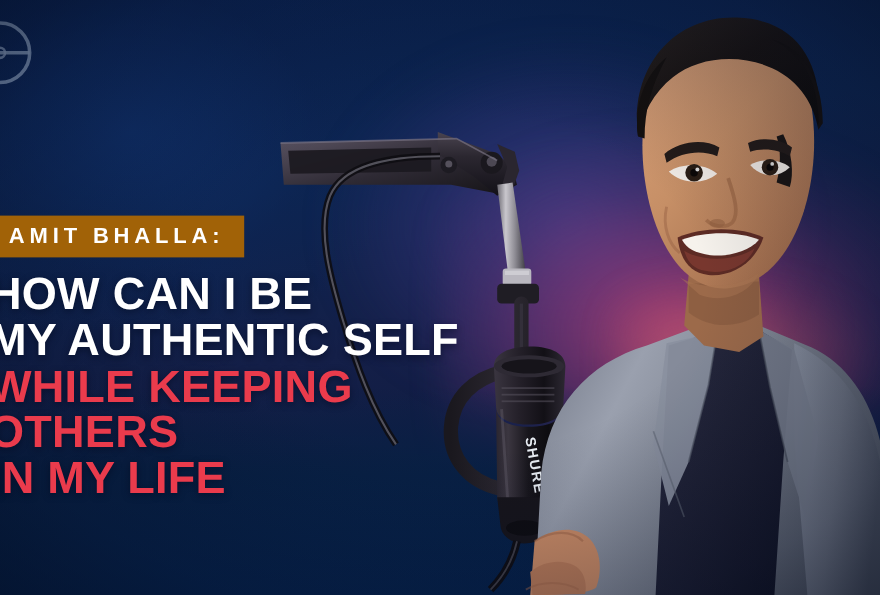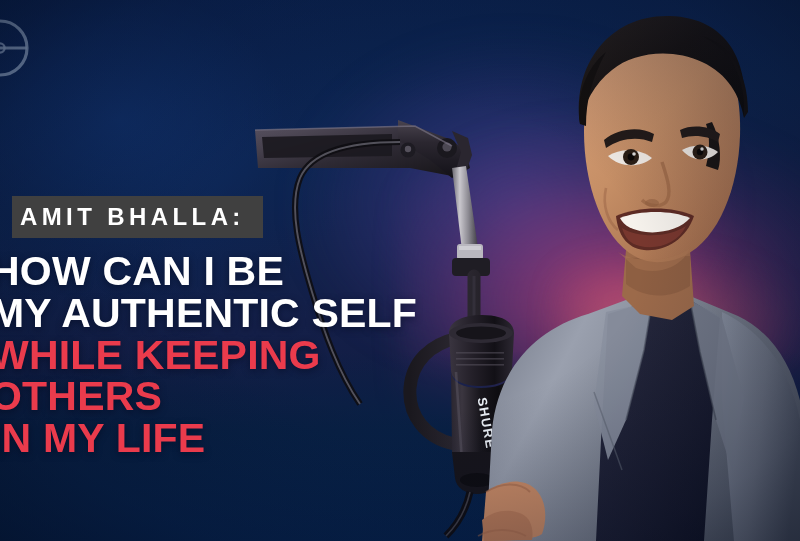--- a/index.html
+++ b/index.html
@@ -45,24 +45,24 @@
   .rig{position:absolute;left:0;top:0;width:800px;height:541px;pointer-events:none;}
   .rig svg{display:block;}
 
   
   .person{position:absolute;right:-6px;top:0;width:330px;height:541px;}
   .person svg{display:block;}
 
   
   .text-wrap{position:absolute;left:0;top:196px;width:440px;}
   .name-badge{
-    display:inline-block;background:#404040;color:#ffffff;
-    font-size:24px;font-weight:700;letter-spacing:4.4px;
+    display:inline-block;background:#a16207;color:#ffffff;
+    font-size:20px;font-weight:700;letter-spacing:4.4px;
     padding:9px 18px 9px 8px;line-height:1;
-    margin-left:12px;
+    margin-left:0;
   }
   .headline{margin-top:14px;padding-left:0;}
   .hl-line{
     display:block;font-weight:700;line-height:0.97;
     letter-spacing:0.2px;white-space:nowrap;
     text-shadow:0 2px 7px rgba(4,10,30,0.55);
   }
   .hl-white{color:#ffffff;font-size:41px;margin-left:-10px;}
   .hl-red{color:#ea3b4c;font-size:41px;margin-left:-10px;}
   .hl-line + .hl-line{margin-top:2px;}

